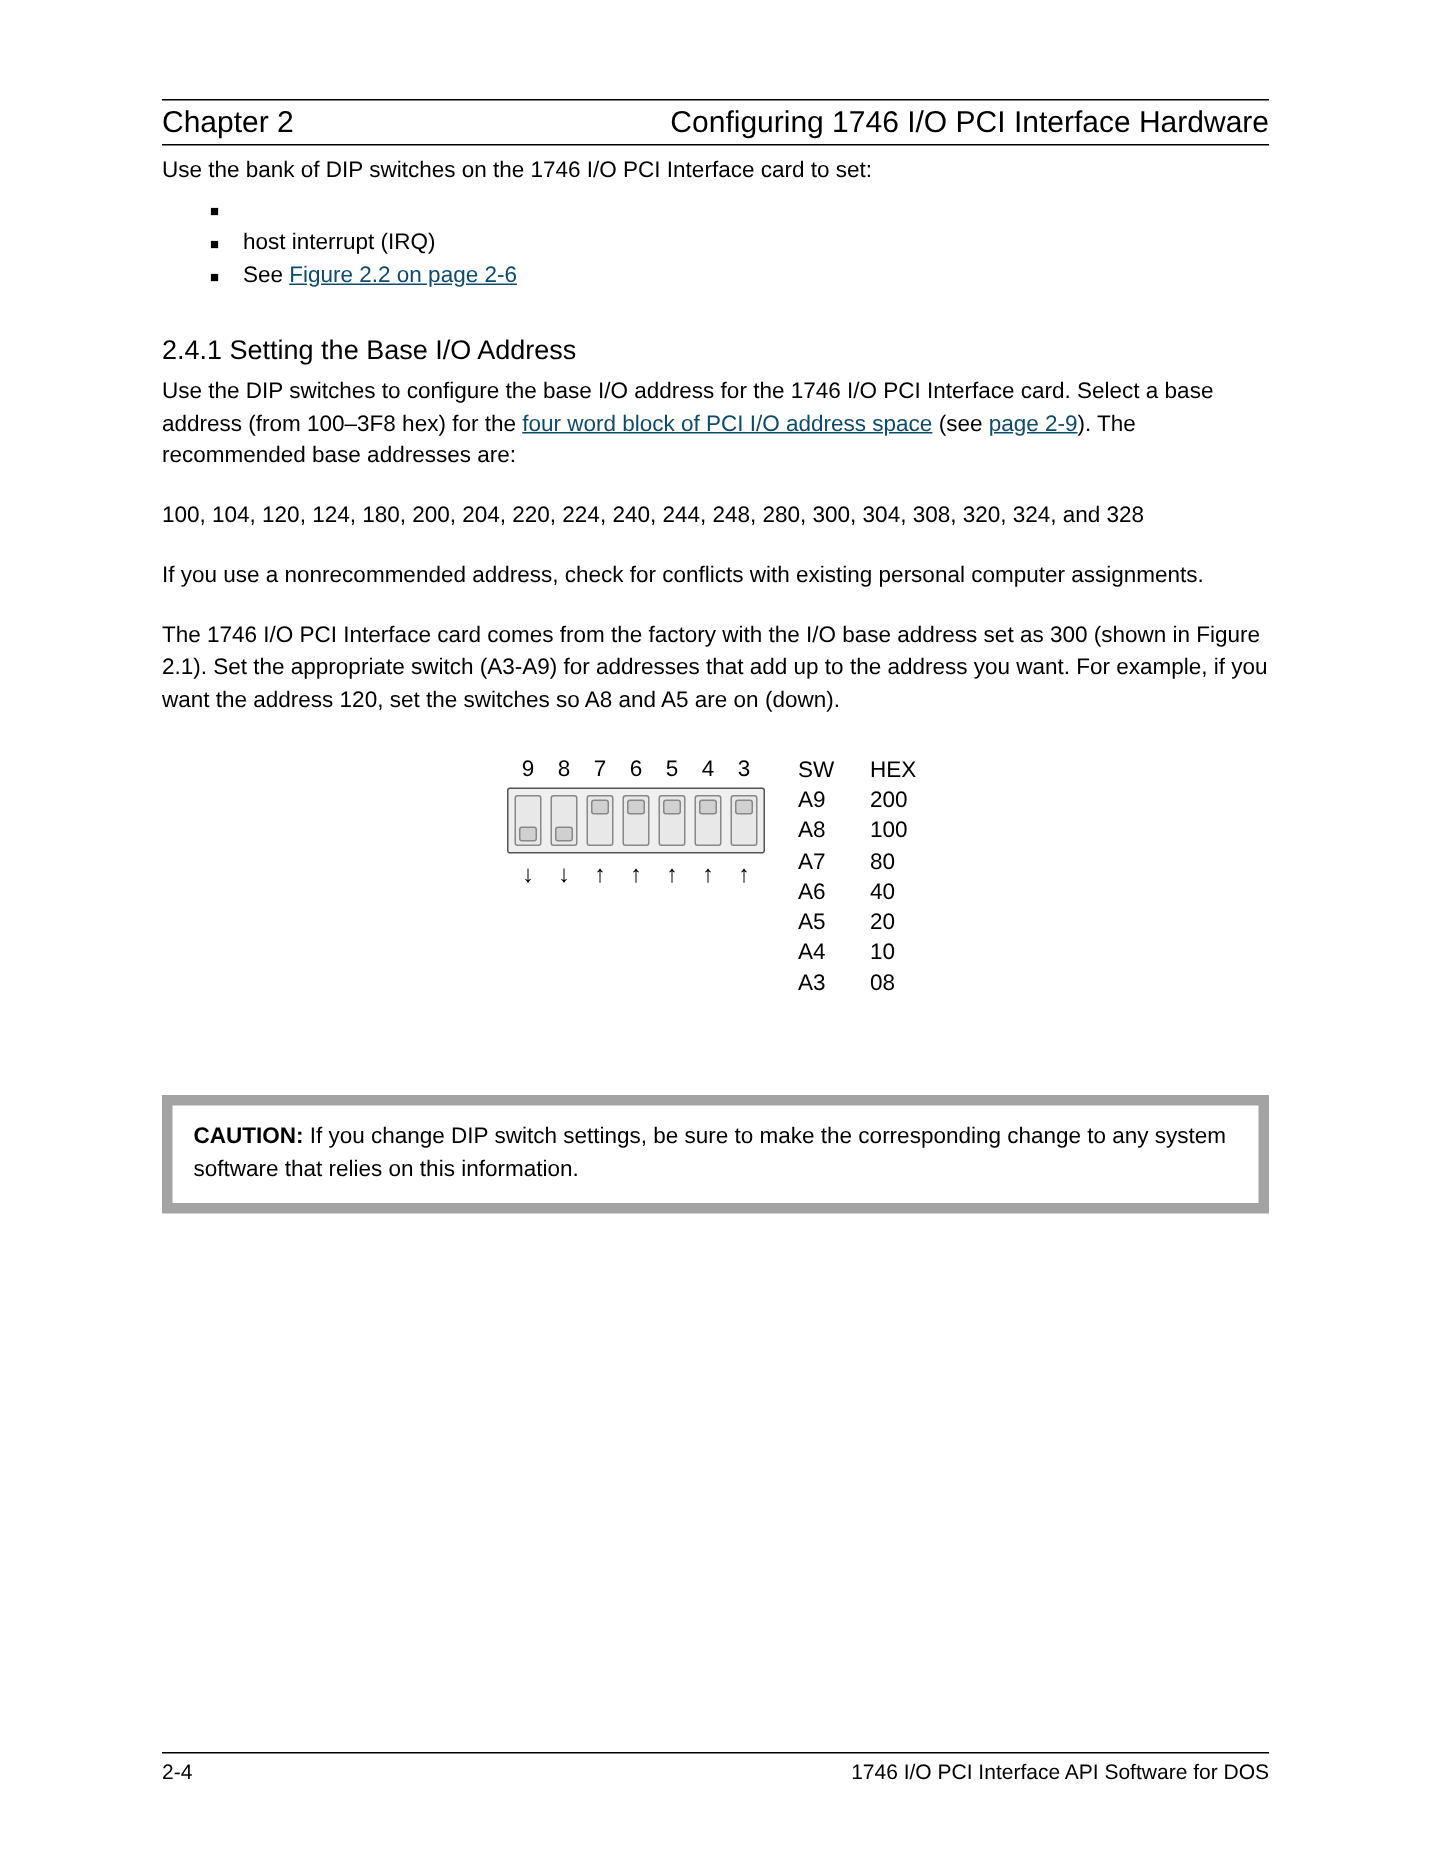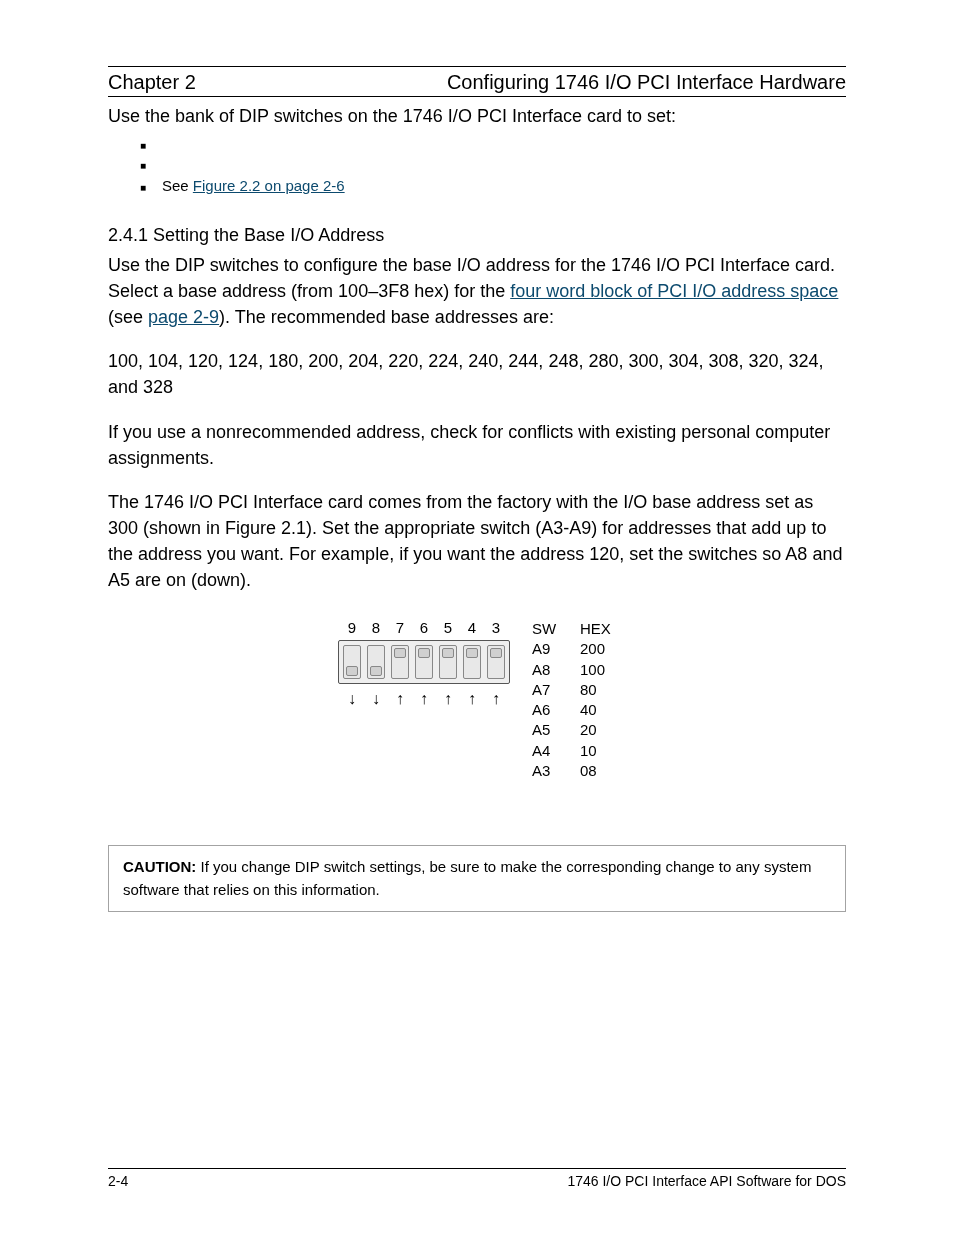--- a/index.html
+++ b/index.html
@@ -37,21 +37,21 @@
     margin-top: 46px;
     margin-bottom: 12px;
   }
   .subsection-heading {
     font-size: 18px;
     font-weight: normal;
     margin-top: 28px;
     margin-bottom: 0px;
   }
   .body-text {
-    font-size: 18px;
+    font-size: 15px;
     line-height: 1.45;
     margin-top: 6px;
   }
   .bullet-list {
     margin: 8px 0 0 32px;
     padding: 0;
   }
   .bullet-row {
     display: flex;
     align-items: baseline;
@@ -63,21 +63,21 @@
     line-height: 1.8;
   }
   .bullet-text {
     flex: 1;
   }
   .link {
     color: #0c4a6e;
     text-decoration: underline;
   }
   .caution-box {
-    border: 1px solid #a3a3a3;
+    border: 7px solid #a3a3a3;
     padding: 10px 14px;
     margin-top: 64px;
     font-size: 15px;
     line-height: 1.5;
   }
   .caution-label {
     font-weight: bold;
   }
   .footer-bar {
     position: absolute;
@@ -178,20 +178,21 @@
   <div class="divider"></div>
 
   <div class="body-text">Use the bank of DIP switches on the 1746 I/O PCI Interface card to set:</div>
 
   <div class="bullet-list">
     <div class="bullet-row">
       <div class="bullet-marker">■</div>
     </div>
     <div class="bullet-row">
       <div class="bullet-marker">■</div>
+      <div class="bullet-text">host interrupt (IRQ)</div>
     </div>
     <div class="bullet-row">
       <div class="bullet-marker">■</div>
       <div class="bullet-text">
         <span>See </span><a href="#" class="link">Figure 2.2 on page 2-6</a><span></span>
       </div>
     </div>
   </div>
 
   <div class="subsection-heading">2.4.1 Setting the Base I/O Address</div>

